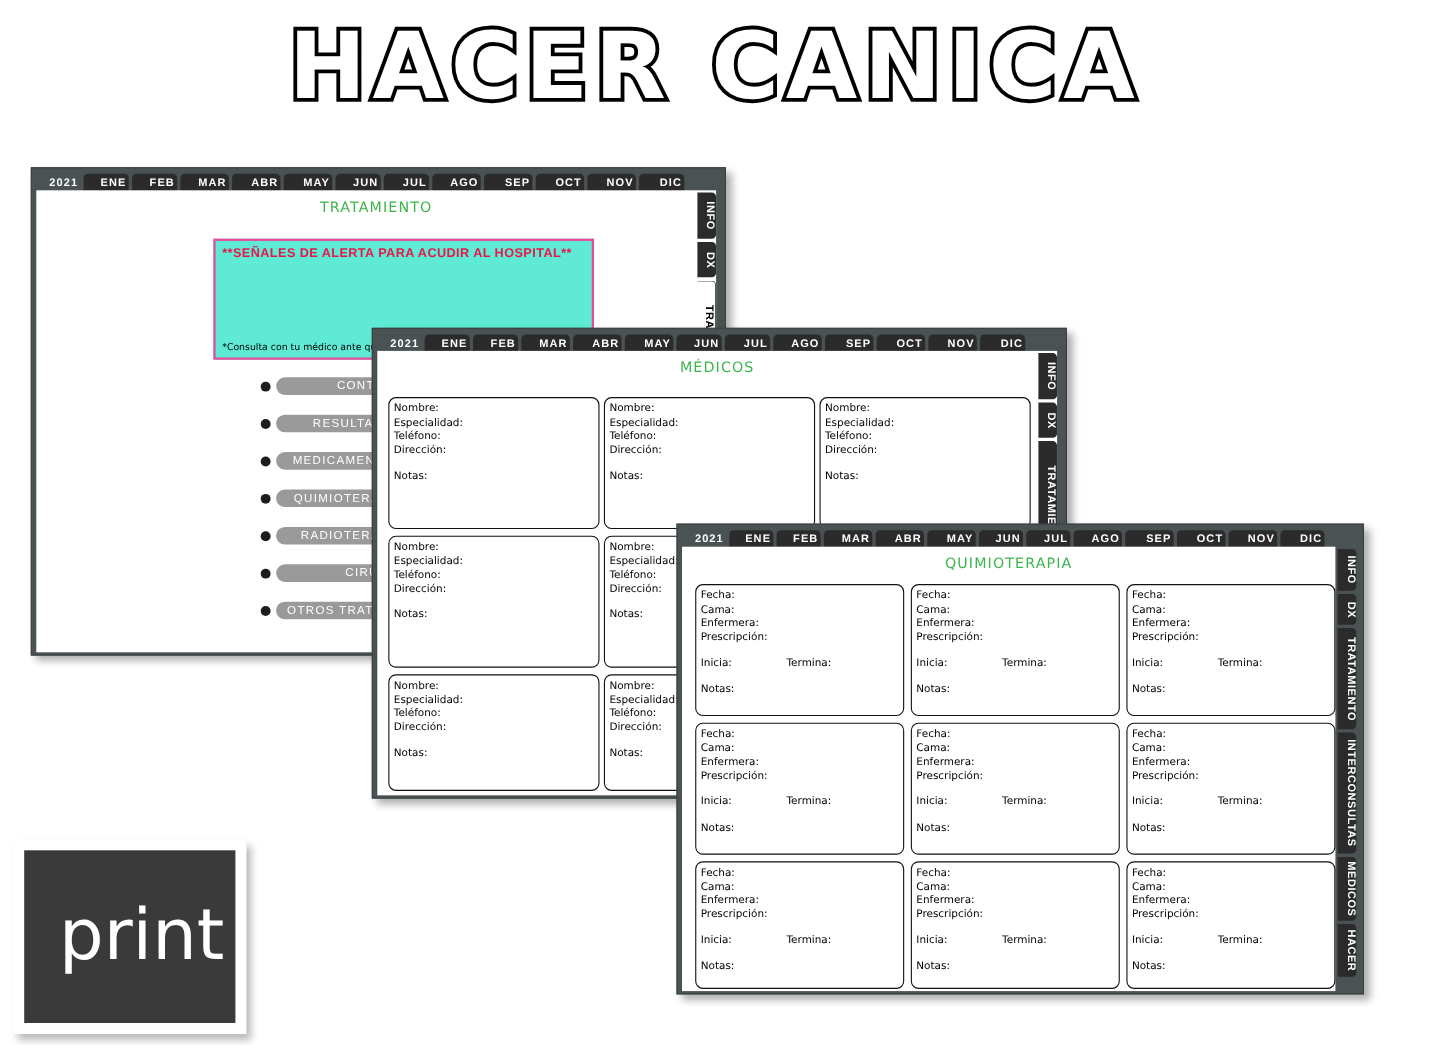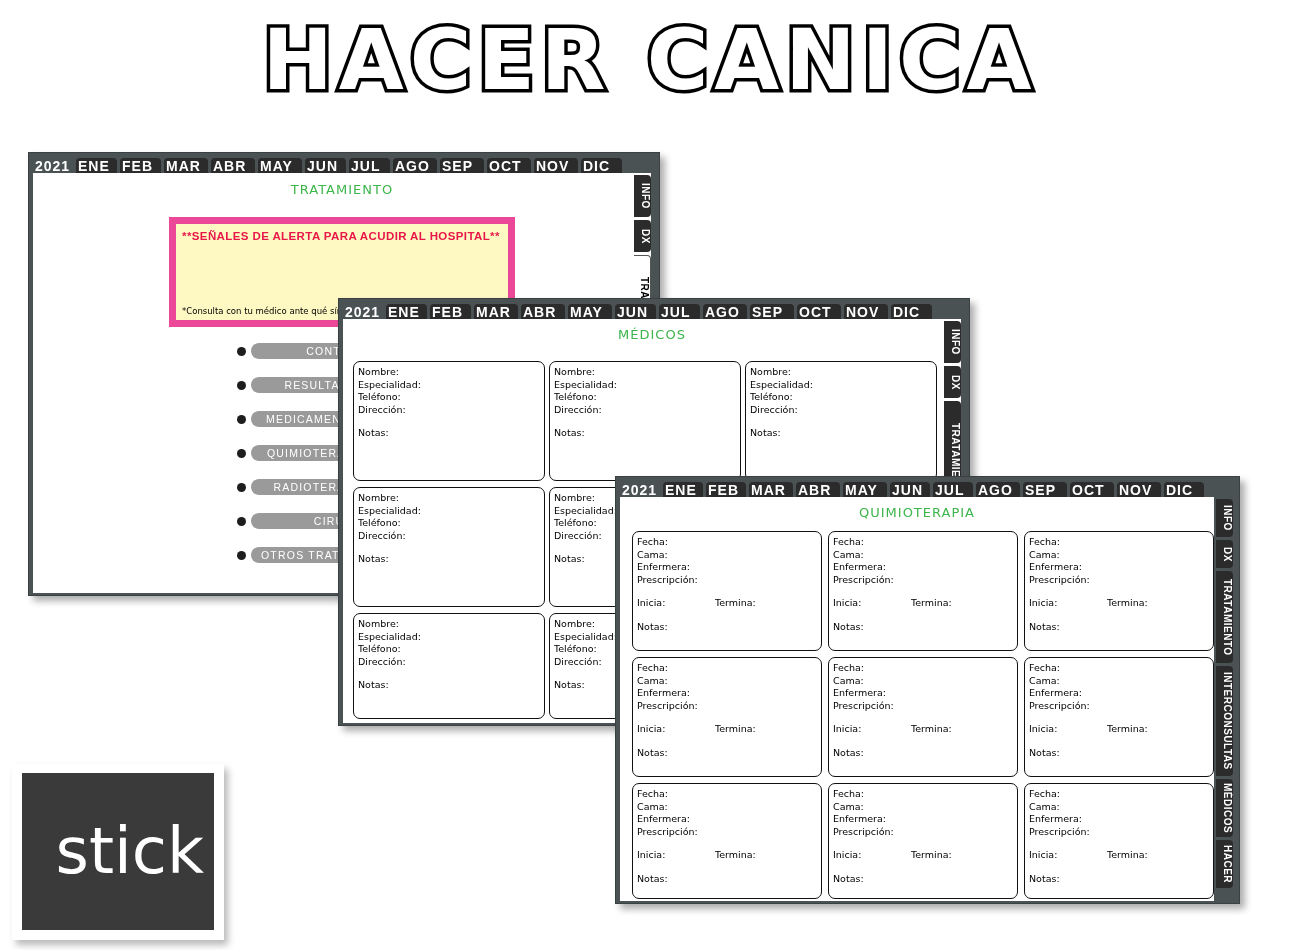--- a/index.html
+++ b/index.html
@@ -46,25 +46,25 @@
     position:absolute;
     left:0; top:0;
     height:20px;
     display:flex;
     align-items:center;
     box-sizing:border-box;
   }
   .mtab{
     background:#2b2b2b;
     color:#ffffff;
-    font-size:14px;
+    font-size:10px;
     font-weight:bold;
     letter-spacing:1px;
     border-radius:4px 4px 0 0;
-    text-align:left;
+    text-align:right;
     line-height:17px;
     height:17px;
     margin-right:3px;
     box-sizing:border-box;
     padding:0 2px;
   }
   .mtab.year{ background:transparent; color:#ffffff; }
 
   
   .side-tabs{
@@ -104,23 +104,24 @@
     text-align:center;
     color:#3cb54a;
     font-size:13px;
     letter-spacing:1px;
     font-family:"DejaVu Sans", sans-serif;
   }
 
   
   .alert-box{
     position:absolute;
-    border:7px solid #ec4899;
-    background:#fef9c3;
-    box-sizing:border-box;
+    border:2px solid #ec4899;
+    background:#5eead4;
+    box-sizing:border-box;
+    margin-left:25px;
   }
   .alert-head{
     position:absolute;
     left:6px; top:6px;
     color:#e8174a;
     font-size:11.5px;
     font-weight:bold;
     letter-spacing:0.4px;
     white-space:nowrap;
   }
@@ -515,15 +516,15 @@
     <div class="vtab" style="height:28px;">DX</div>
     <div class="vtab" style="height:92px;">TRATAMIENTO</div>
     <div class="vtab" style="height:110px;">INTERCONSULTAS</div>
     <div class="vtab" style="height:58px;">MÉDICOS</div>
     <div class="vtab" style="height:48px;">HACER</div>
   </div>
 </div>
 
 <div class="logo">
   <div class="logo-in">
-    <div class="logo-l2">stick</div>
+    <div class="logo-l2">print</div>
   </div>
 </div>
 
 </body></html>

